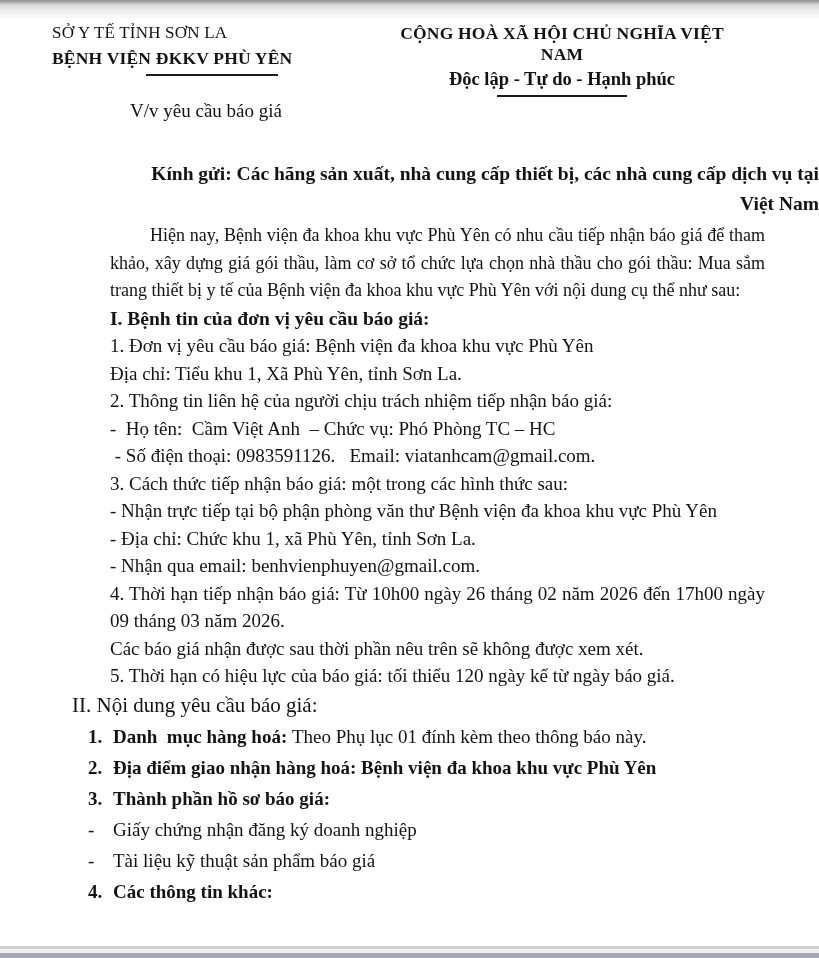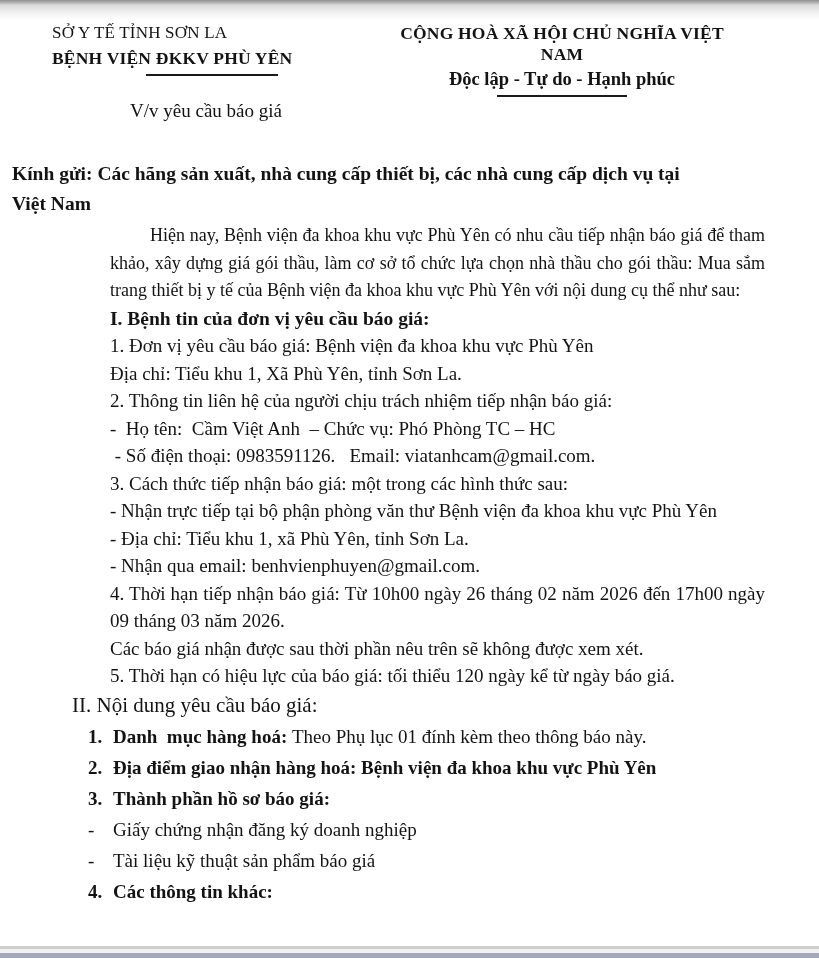--- a/index.html
+++ b/index.html
@@ -41,21 +41,21 @@
   .rule-right { width: 130px; }
 
   .so-row { display: flex; margin-top: 13px; }
   .so-left { width: 320px; margin-left: 52px; text-align: center; font-size: 19px; white-space: pre; }
   .doc-number { font-size: 16px; color: #2a2a2a; margin: 0 22px 0 8px; position: relative; top: -1px; }
   .place-date { width: 352px; margin-left: 14px; text-align: center; font-style: italic; font-size: 19px; }
   .vv-line { width: 300px; margin-left: 56px; text-align: center; font-size: 19px; margin-top: 3px; }
 
   
   .salutation {
-    margin-top: 37px; text-align: left; font-weight: bold;
+    margin-top: 37px; text-align: right; font-weight: bold;
     font-size: 19.5px; line-height: 30px; padding-left: 12px;
   }
   .intro {
     margin: 3px 54px 0 110px; font-size: 18px; line-height: 27.5px;
     text-align: justify; text-indent: 40px;
   }
   .s1 { margin: 0 54px 0 110px; font-size: 19px; line-height: 27.5px; }
   .s1 p { margin: 0; white-space: pre-wrap; }
   .s1 .heading { font-weight: bold; font-size: 19.5px; white-space: normal; }
   .s1 .justify { text-align: justify; }
@@ -99,21 +99,21 @@
 
     <div class="s1">
       <p class="heading">I. Bệnh tin của đơn vị yêu cầu báo giá:</p>
       <p>1. Đơn vị yêu cầu báo giá: Bệnh viện đa khoa khu vực Phù Yên</p>
       <p>Địa chỉ: Tiểu khu 1, Xã Phù Yên, tỉnh Sơn La.</p>
       <p>2. Thông tin liên hệ của người chịu trách nhiệm tiếp nhận báo giá:</p>
       <p>-  Họ tên:  Cầm Việt Anh  – Chức vụ: Phó Phòng TC – HC</p>
       <p> - Số điện thoại: 0983591126.   Email: viatanhcam@gmail.com.</p>
       <p>3. Cách thức tiếp nhận báo giá: một trong các hình thức sau:</p>
       <p>- Nhận trực tiếp tại bộ phận phòng văn thư Bệnh viện đa khoa khu vực Phù Yên</p>
-      <p>- Địa chỉ: Tiểu khu 1, xã Phù Yên, tỉnh Sơn La.</p>
+      <p>- Địa chỉ: Chức khu 1, xã Phù Yên, tỉnh Sơn La.</p>
       <p>- Nhận qua email: benhvienphuyen@gmail.com.</p>
       <p class="justify">4. Thời hạn tiếp nhận báo giá: Từ 10h00 ngày 26 tháng 02 năm 2026 đến 17h00 ngày 09 tháng 03 năm 2026.</p>
       <p>Các báo giá nhận được sau thời phần nêu trên sẽ không được xem xét.</p>
       <p>5. Thời hạn có hiệu lực của báo giá: tối thiểu 120 ngày kể từ ngày báo giá.</p>
     </div>
 
     <div class="s2-heading">II. Nội dung yêu cầu báo giá:</div>
 
     <div class="s2-item">
       <span class="marker">1.</span>

